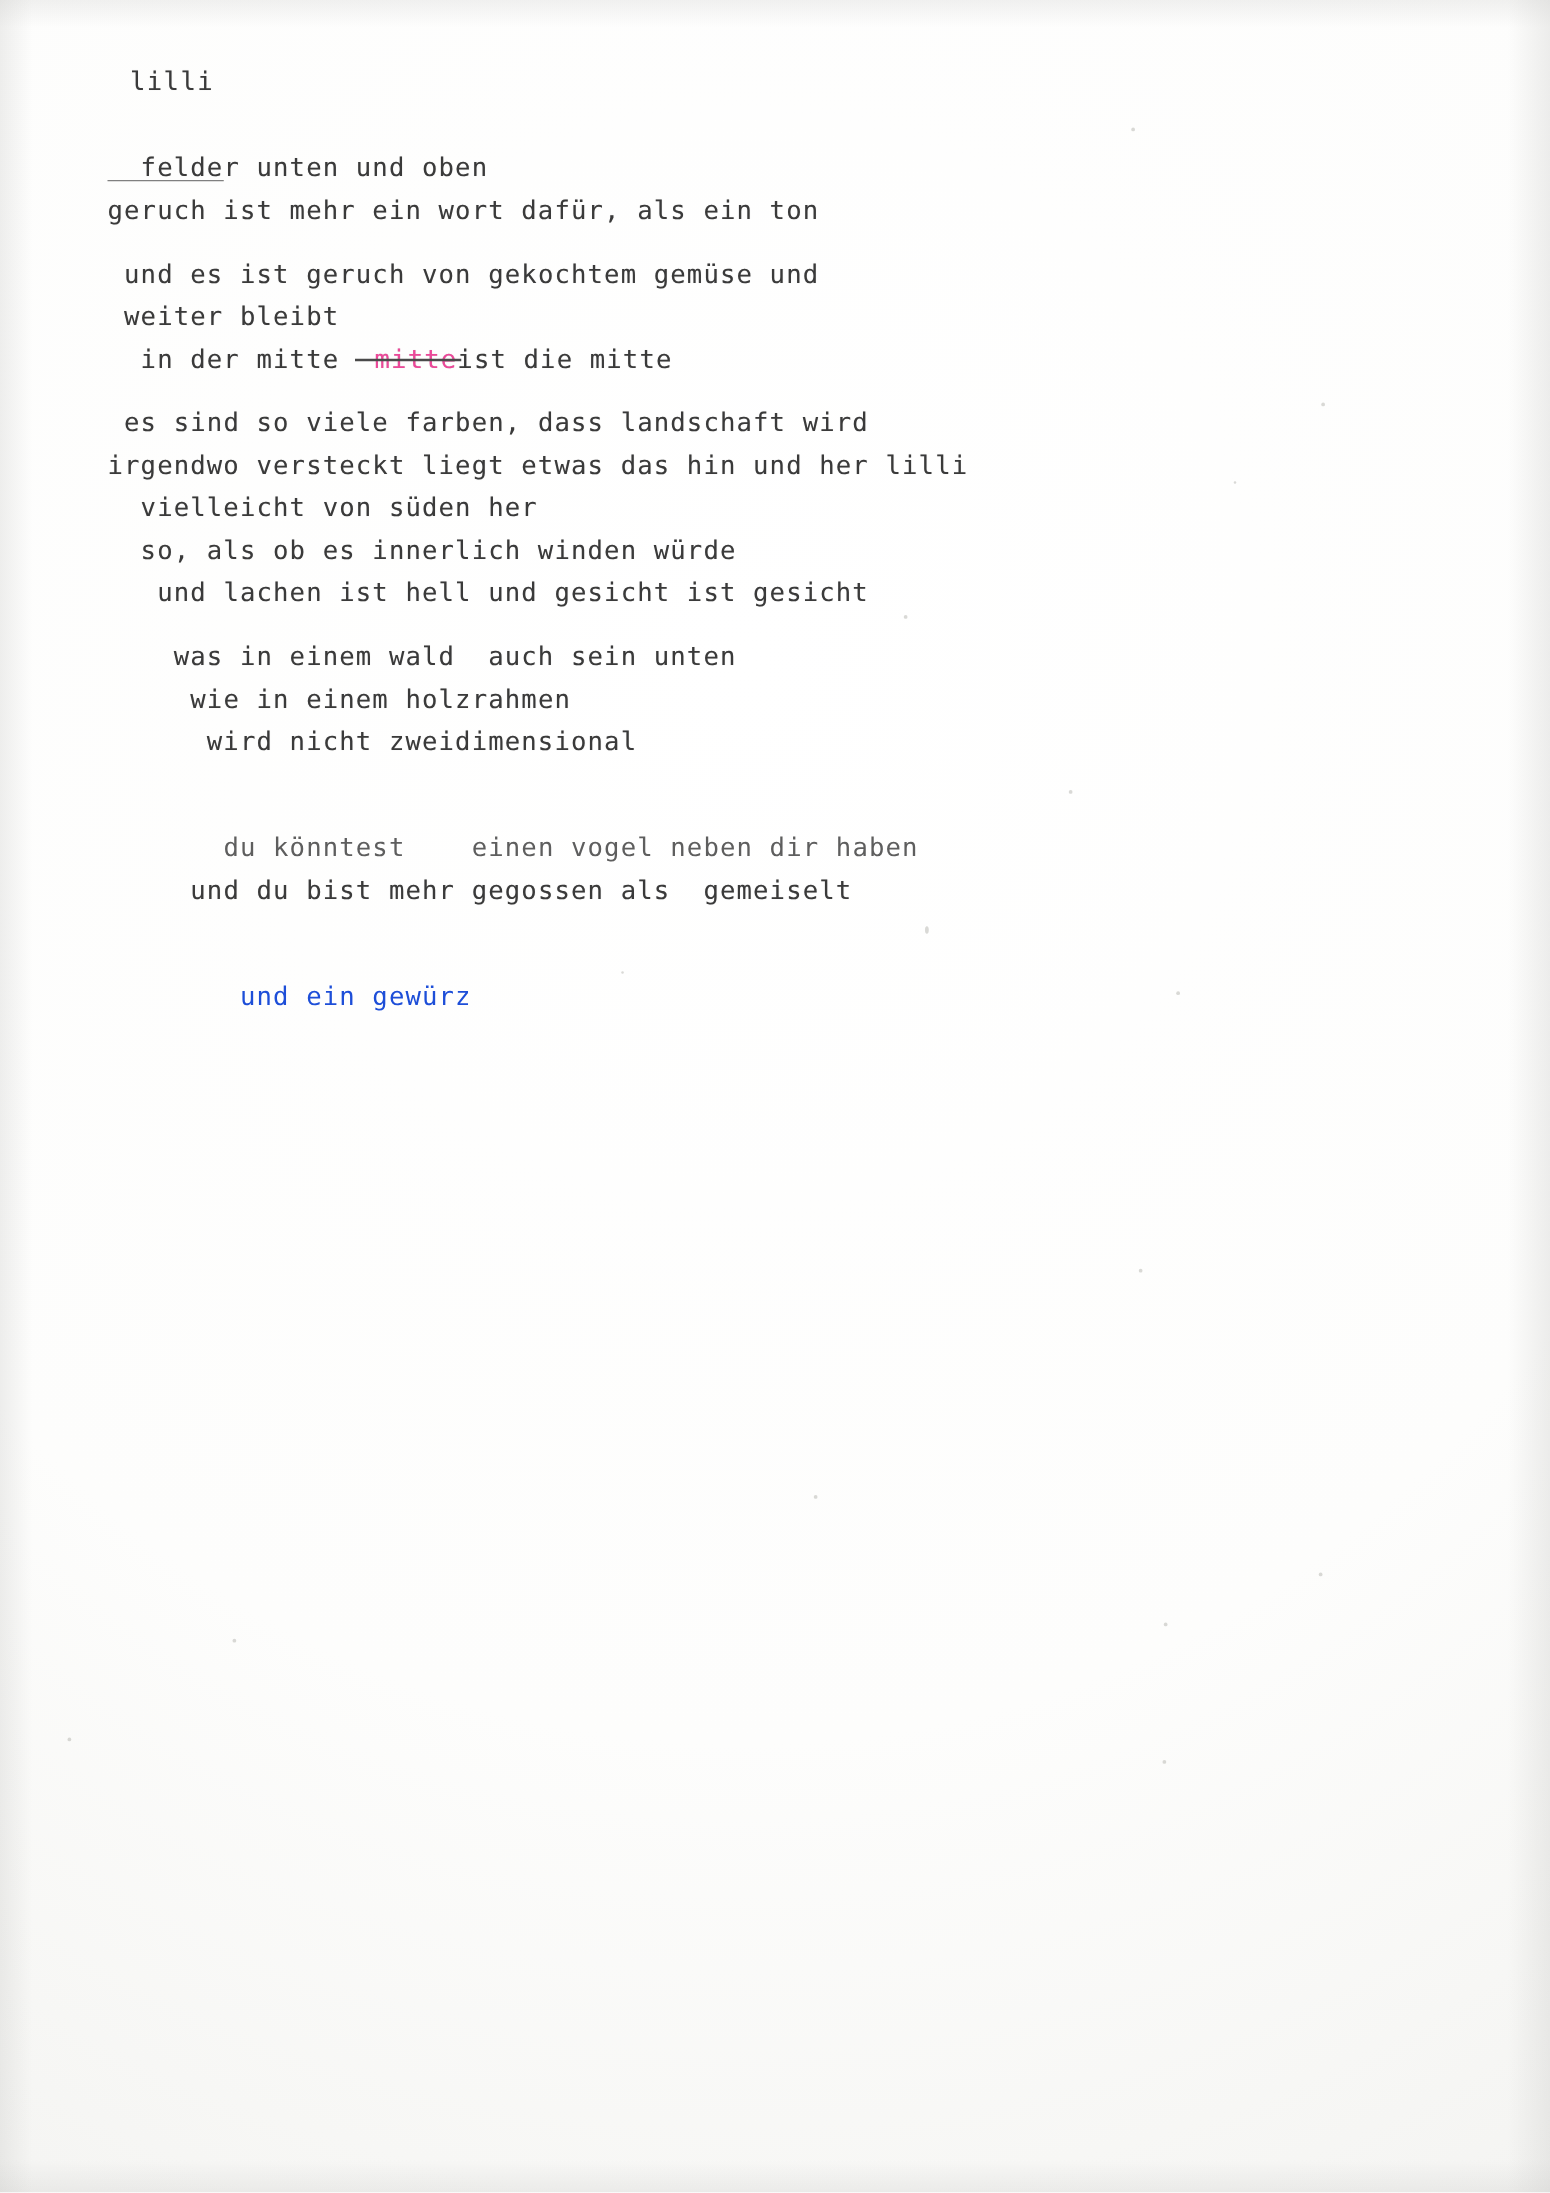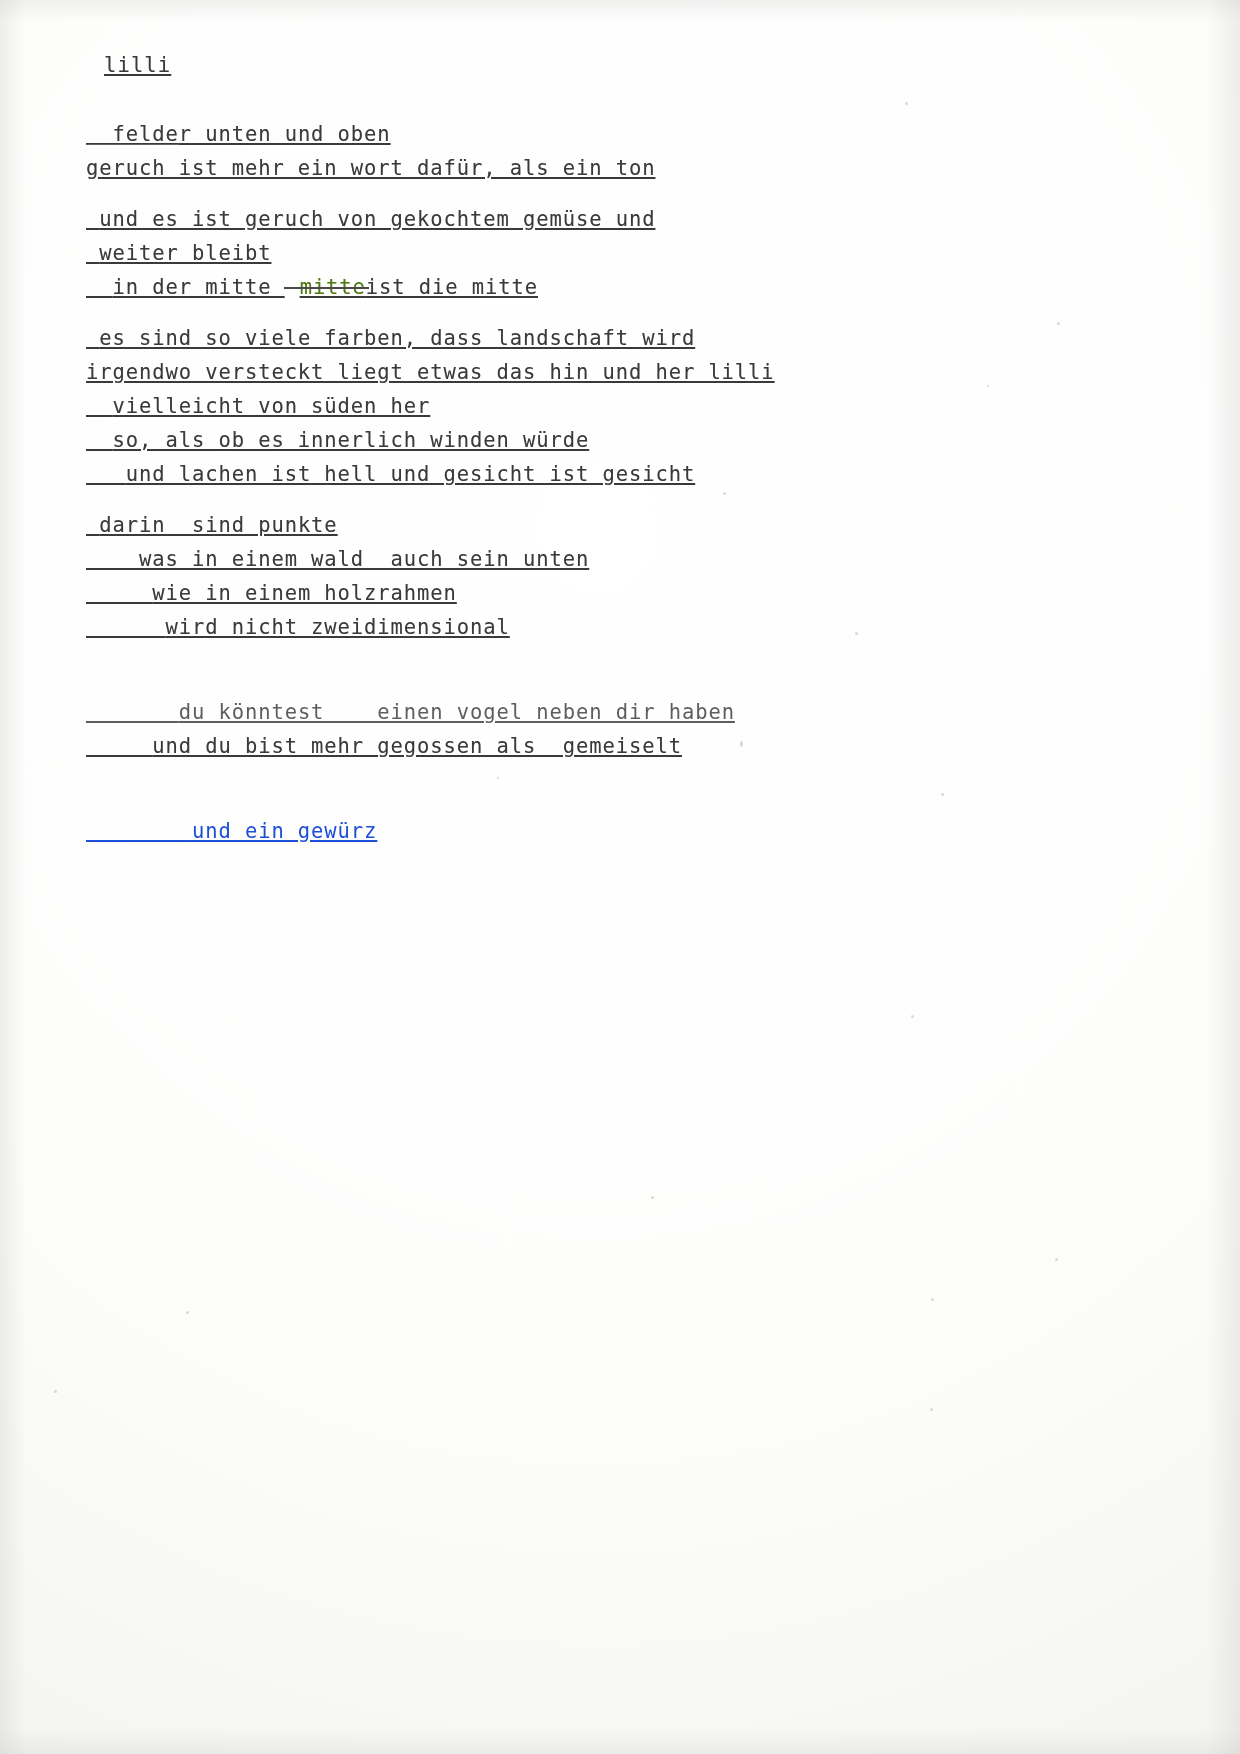--- a/index.html
+++ b/index.html
@@ -51,21 +51,20 @@
     z-index: 3;
   }
 
   .typed {
     color: #3a3a3a;
     font-size: 20.5px;
     line-height: 34px;
     letter-spacing: 0.9px;
     white-space: pre;
     text-shadow: 0 0 0.6px rgba(70,70,70,0.28);
-    text-decoration: underline;
   }
 
   #title {
     position: absolute;
     left: 104px;
     top: 48px;
     letter-spacing: 1.1px;
   }
 
   #poem {
@@ -83,21 +82,21 @@
     display: block;
   }
 
   
   .faint { color: #5e5e5e; text-shadow: none; }
   .fainter { color: #1d4ed8; text-shadow: none; }
 
   
   .struck {
     position: relative;
-    color: #4d7c0f;
+    color: #ec4899;
     padding-left: 15px;
   }
   .struck::after {
     content: "";
     position: absolute;
     left: -1px;
     right: -3px;
     top: 52%;
     height: 1.6px;
     background: #4a4a4a;
@@ -161,21 +160,20 @@
 
     <div class="stanza">
       <span class="typed line"> <span>es sind so viele farben, dass landschaft wird</span></span>
       <span class="typed line">irgendwo versteckt liegt etwas das hin und her lilli</span>
       <span class="typed line">  <span>vielleicht von süden her</span></span>
       <span class="typed line">  <span>so, als ob es innerlich winden würde</span></span>
       <span class="typed line">   <span>und lachen ist hell und gesicht ist gesicht</span></span>
     </div>
 
     <div class="stanza">
-      <span class="typed line"> <span>darin  sind punkte</span></span>
       <span class="typed line">    <span>was in einem wald  auch sein unten</span></span>
       <span class="typed line">     <span>wie in einem holzrahmen</span></span>
       <span class="typed line">      <span>wird nicht zweidimensional</span></span>
     </div>
 
     <div class="stanza">
       <span class="spacer-line"></span>
       <span class="typed line faint">       <span>du könntest    einen vogel neben dir haben</span></span>
       <span class="typed line">     <span>und du bist mehr gegossen als  gemeiselt</span></span>
     </div>

